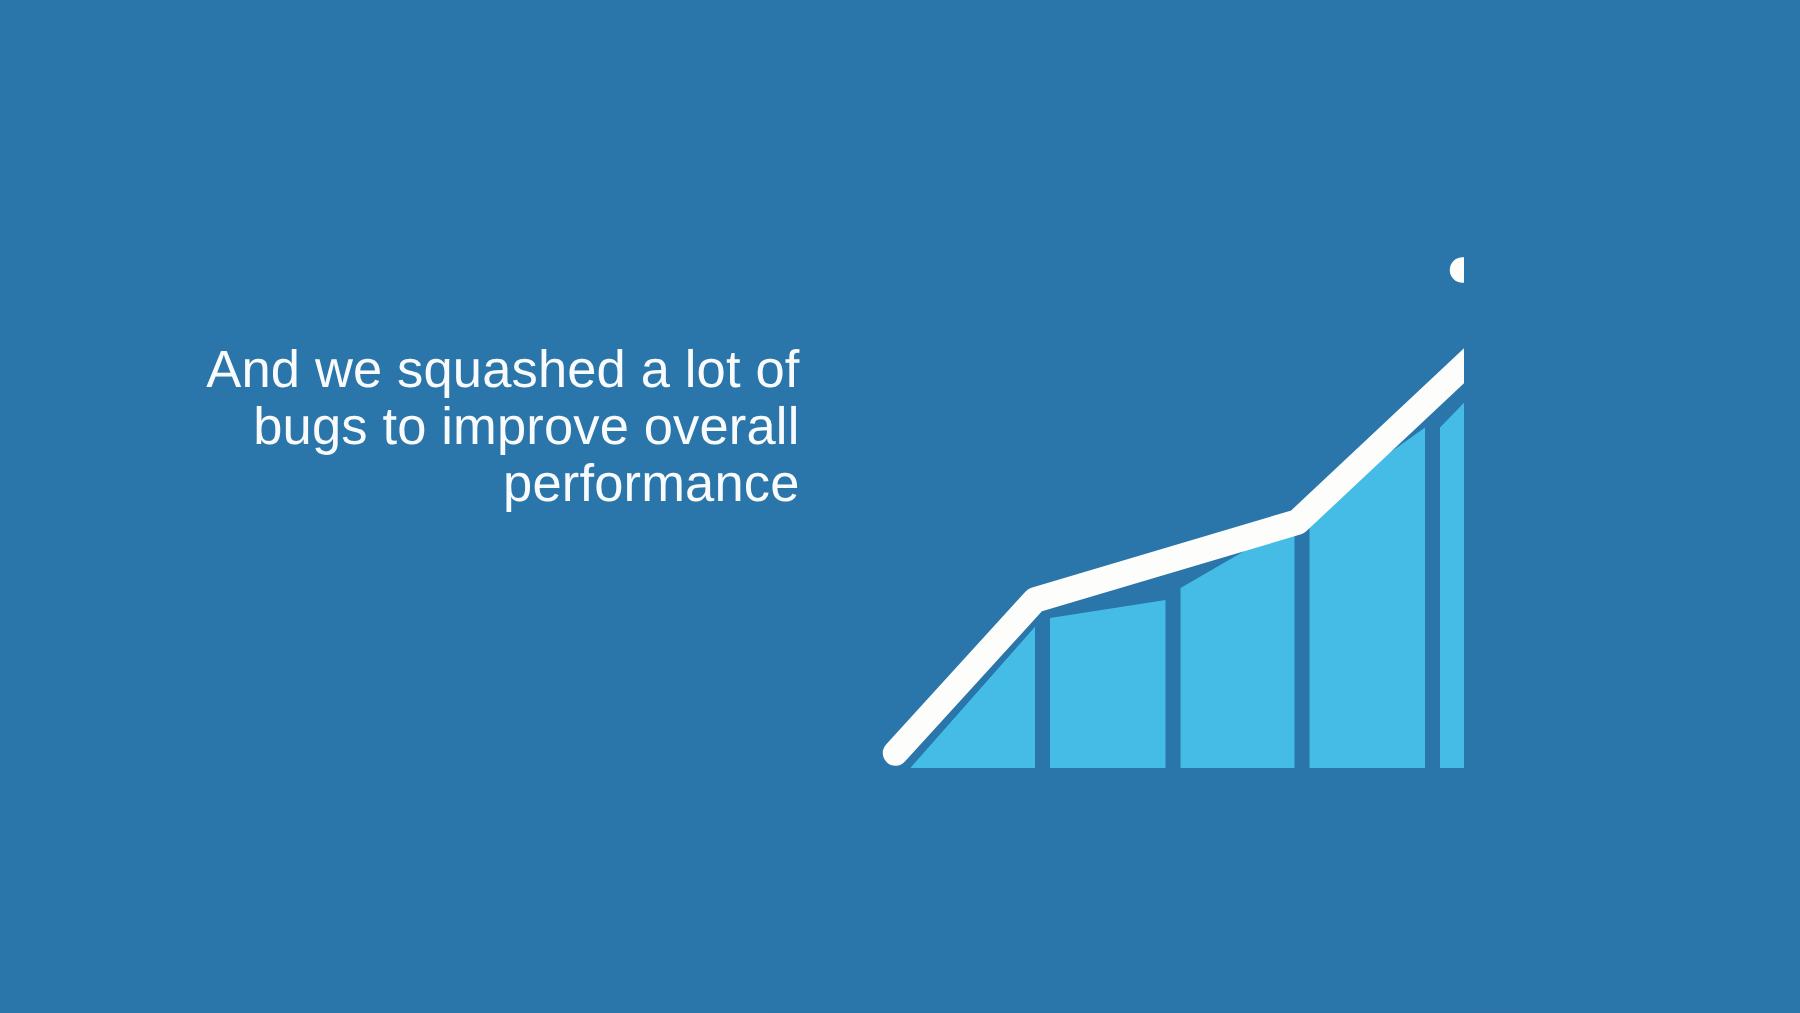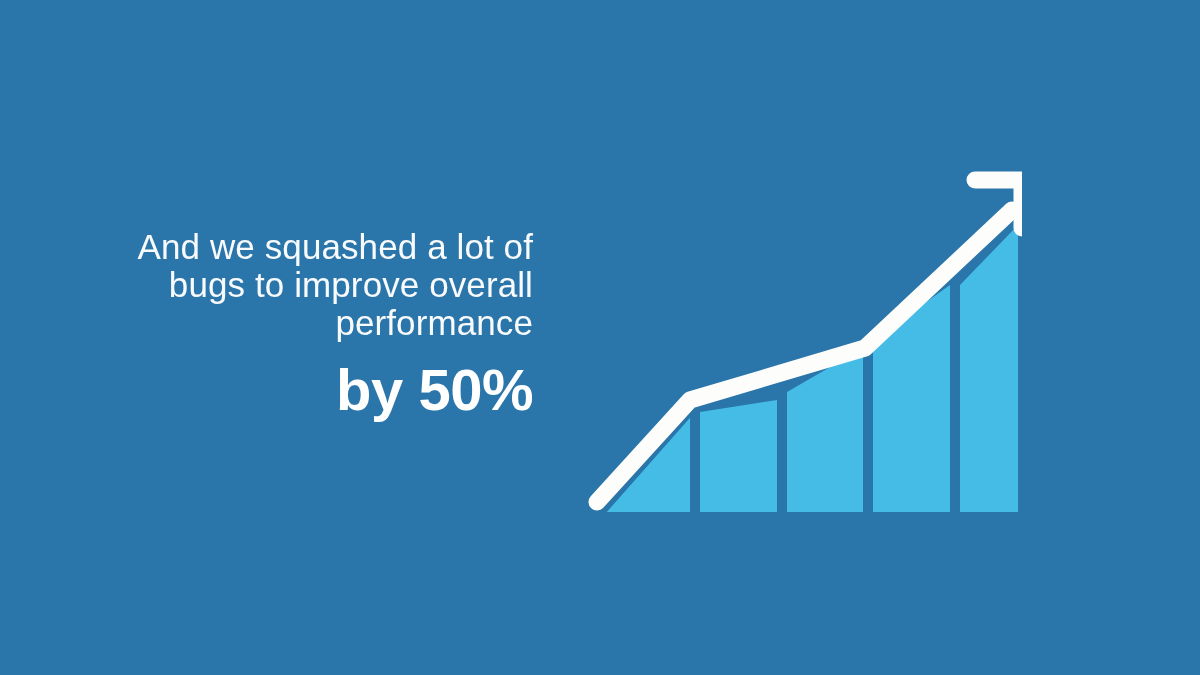--- a/index.html
+++ b/index.html
@@ -10,21 +10,20 @@
   }
   body {
     font-family: "Liberation Sans", sans-serif;
   }
   #slide {
     position: relative;
     width: 976px;
     height: 675px;
     background: #2a75a9;
     overflow: hidden;
-    padding-left: 46px;
   }
   #text-block {
     position: absolute;
     left: 120px;
     top: 228px;
     width: 413px;
     text-align: right;
   }
   #headline {
     color: #ffffff;
@@ -58,21 +57,20 @@
 </style>
 </head>
 <body>
 
 <div id="slide" style="background: rgb(42, 117, 169);">
 
   <div id="text-block">
     <div id="headline">And we squashed a lot of
 bugs to improve overall
 performance</div>
-    <div id="emphasis">by 50%</div>
   </div>
 
   <div id="chart-wrap">
     <svg id="chart-svg" viewBox="0 0 520 420" xmlns="http://www.w3.org/2000/svg">
 
       <polygon fill="#45bce6" points="47,372 130,372 130,278 47,372"></polygon>
       <polygon fill="#45bce6" points="47,372 130,278 130,372"></polygon>
 
       <polygon fill="#45bce6" points="140,372 217,372 217,260 140,272"></polygon>
 

